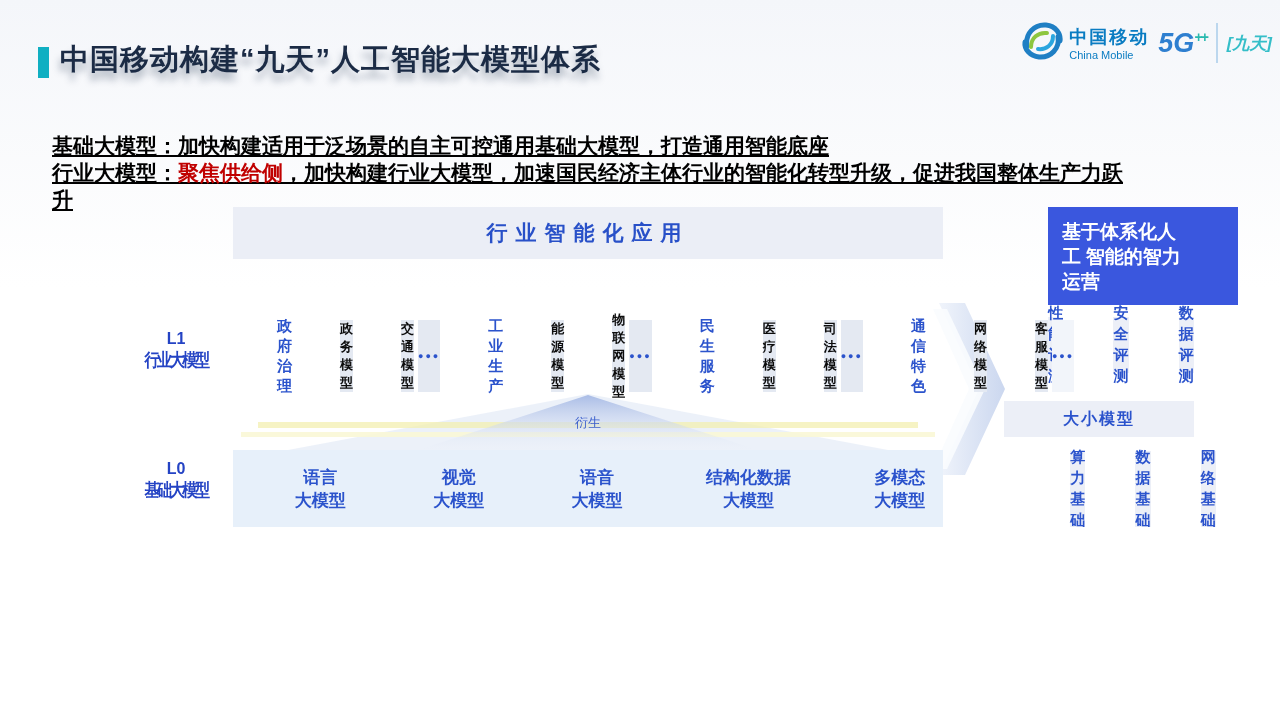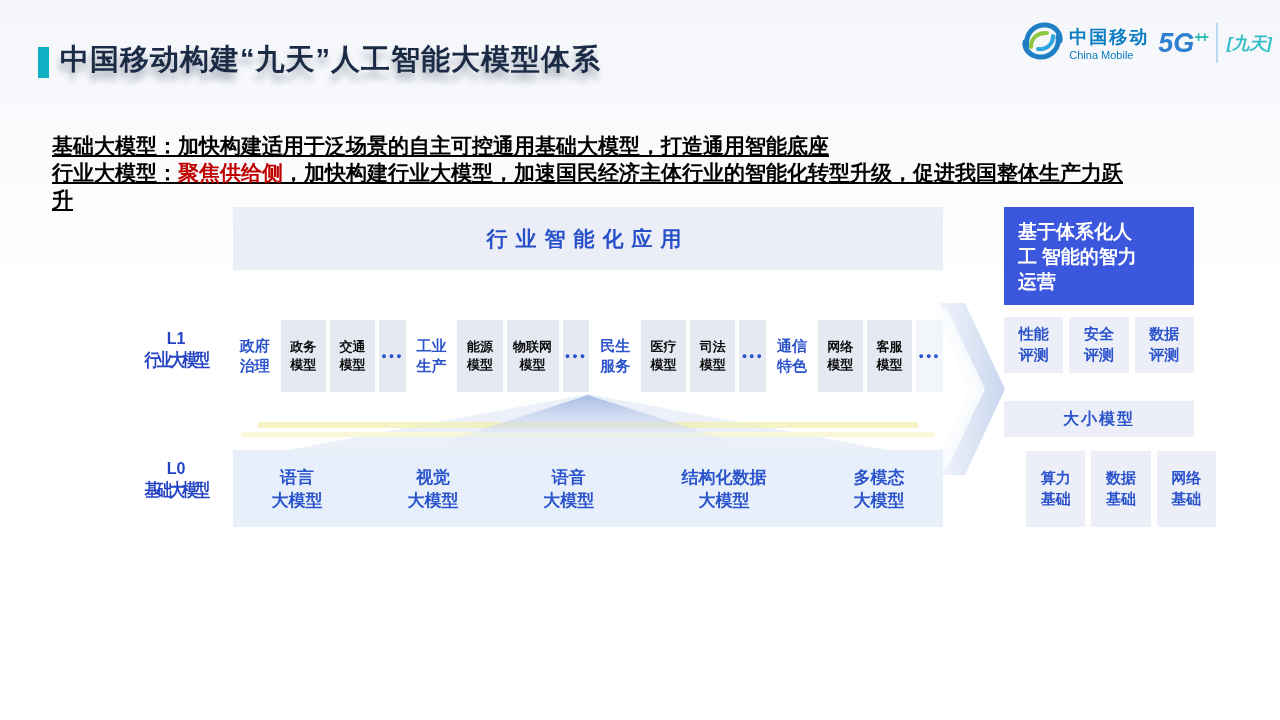--- a/index.html
+++ b/index.html
@@ -22,24 +22,24 @@
   .jiutian{color:#35BEC8;font-size:17px;font-style:italic;font-weight:bold;
     font-family:Liberation Sans, sans-serif;}
 
   
   .intro{left:52px;top:112px;width:1080px;font-family:"Liberation Serif",serif;
     font-weight:bold;font-size:21px;line-height:27px;color:#000;text-decoration:underline;}
   .intro .red{color:#C00000;}
 
   
   .serif{font-family:"Liberation Serif",serif;font-weight:bold;}
-  .pre{white-space:pre-line;}
+  .pre{white-space:pre-line;margin-left:44px;}
   .cellc{display:flex;align-items:center;justify-content:center;text-align:center;}
 
-  .app-bar{left:233px;top:207px;width:710px;height:63px;background:#EBEEF6;color:#2850C8;
+  .app-bar{left:233px;top:207px;width:710px;height:52px;background:#EBEEF6;color:#2850C8;
     font-size:21px;letter-spacing:8px;}
   .zone{left:233px;width:710px;}
   .pyr-label{position:absolute;left:0;width:100%;text-align:center;color:#3A5ECC;
     font-size:13px;font-family:"Liberation Serif",serif;}
 
   .l1-row{left:233px;top:320px;width:710px;height:72px;display:flex;gap:4px;z-index:2;}
   .l1-row .cat{flex:5.2;color:#2B53CC;font-size:15px;line-height:20px;}
   .l1-row .model{flex:5.4;background:#E4E9F2;color:#0c0c0c;font-size:13px;line-height:18px;}
   .l1-row .model.wide{flex:6.2;}
   .l1-row .dots{flex:3.2;background:#E4E9F2;color:#2B53CC;font-size:9px;letter-spacing:2px;}
@@ -108,20 +108,21 @@
         <linearGradient id="pg2" x1="0" y1="0" x2="0" y2="1">
           <stop offset="0" stop-color="#A9BCE6"></stop>
             <stop offset="1" stop-color="#EDF1F9" stop-opacity="0.15"></stop>
         </linearGradient>
       </defs>
       <polygon points="355,2 55,58 655,58" fill="#DDE5F4" opacity="0.55"></polygon>
       <rect x="25" y="30" width="660" height="6" fill="#F3EFB0" opacity="0.75"></rect>
       <rect x="8" y="40" width="694" height="5" fill="#FAF7D6" opacity="0.9"></rect>
       <polygon points="355,3 185,58 525,58" fill="url(#pg2)"></polygon>
     </svg>
+    <div class="pyr-label" style="top:22px;">衍生</div>
   </div>
 
   <div class="abs lvl lvl-l1">
     <div class="num">L1</div>
     <div class="nm">行业大模型</div>
   </div>
   <div class="abs lvl lvl-l0">
     <div class="num">L0</div>
     <div class="nm">基础大模型</div>
   </div>

